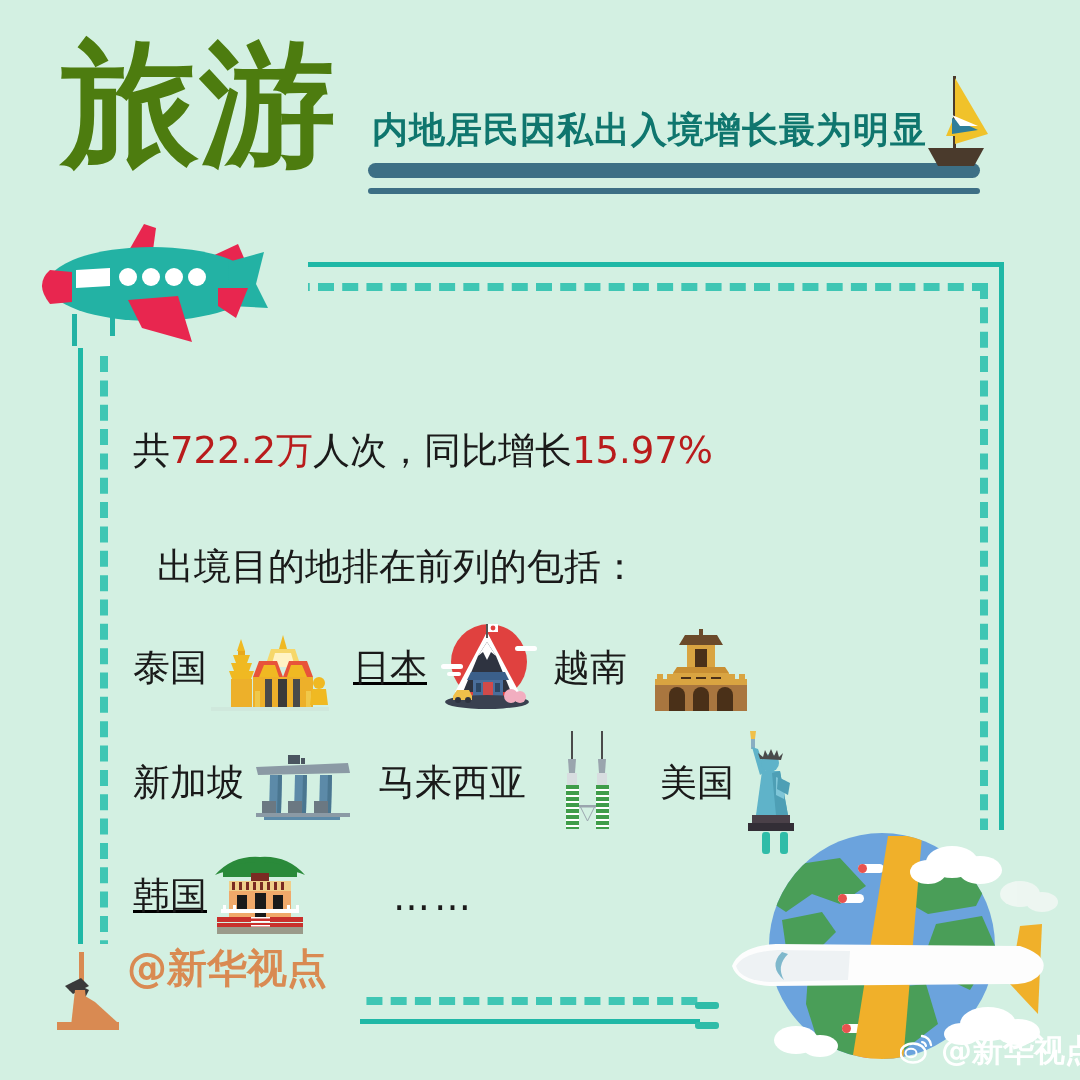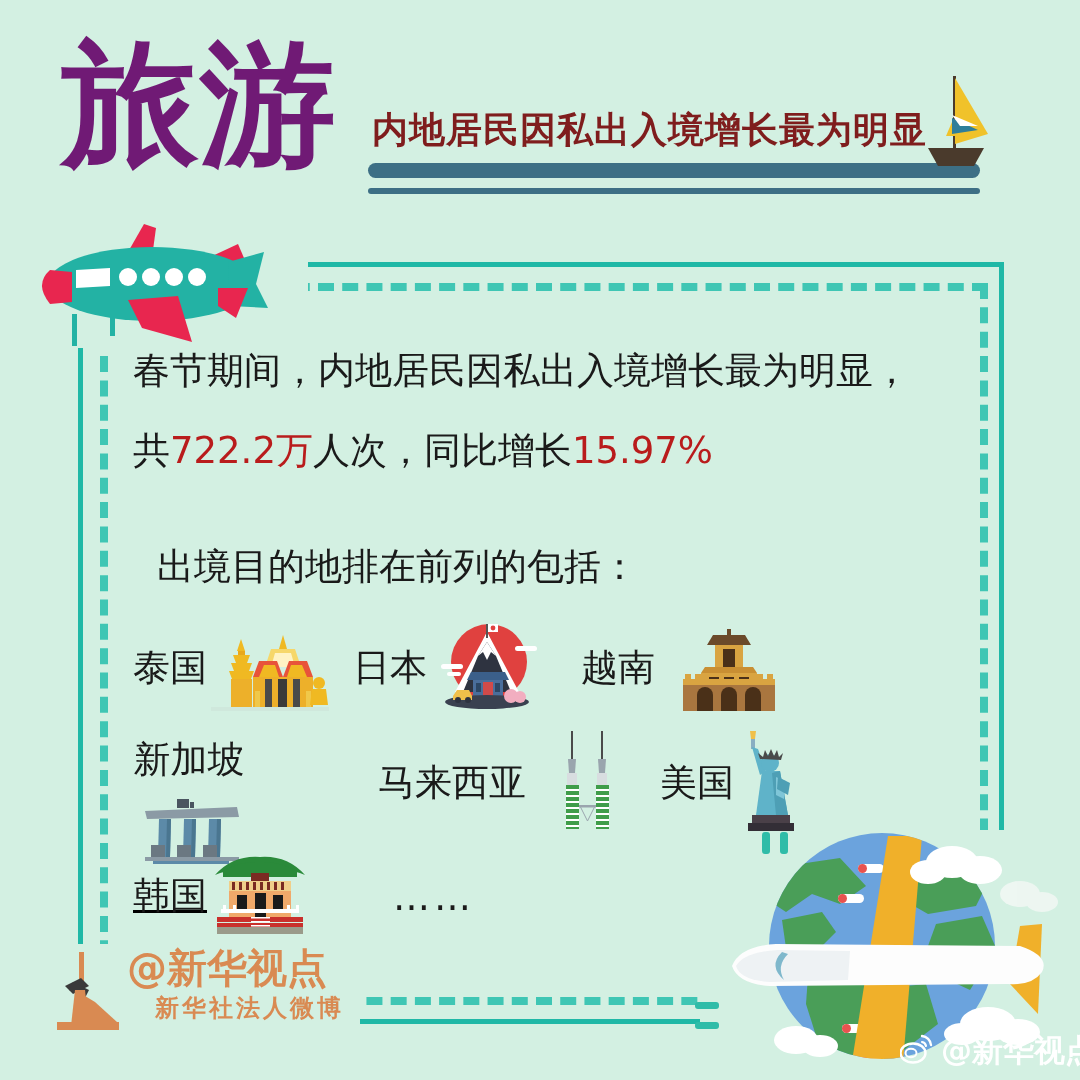--- a/index.html
+++ b/index.html
@@ -10,30 +10,30 @@
     overflow:hidden;
     position:relative;
   }
   #stage{position:absolute;left:0;top:0;width:1080px;height:1080px;}
 
   
   .title{
     position:absolute;left:62px;top:36px;
     font-size:136px;line-height:136px;
     font-weight:bold;
-    color:#701a75;
+    color:#4d7c0f;
     letter-spacing:2px;
     font-family:"DejaVu Sans","Liberation Sans",sans-serif;
     white-space:nowrap;
   }
   .subtitle{
     position:absolute;left:372px;top:110px;
     font-size:36px;line-height:40px;
     font-weight:bold;
-    color:#7f1d1d;
+    color:#0f766e;
     letter-spacing:1px;
     white-space:nowrap;
     font-family:"DejaVu Sans","Liberation Sans",sans-serif;
   }
   .rule-a{
     position:absolute;left:368px;top:163px;width:612px;height:15px;
     background:#3d6f85;border-radius:8px;
   }
   .rule-b{
     position:absolute;left:368px;top:188px;width:612px;height:6px;
@@ -175,21 +175,20 @@
       <circle cx="96" cy="55" r="9" fill="#ffffff"></circle>
       <circle cx="119" cy="55" r="9" fill="#ffffff"></circle>
       <circle cx="142" cy="55" r="9" fill="#ffffff"></circle>
       <circle cx="165" cy="55" r="9" fill="#ffffff"></circle>
 
       <rect x="40" y="92" width="5" height="32" fill="#23b2a4"></rect>
       <rect x="78" y="92" width="5" height="22" fill="#23b2a4"></rect>
     </svg>
   </div>
 
-  <div class="body-line l1">春节期间，内地居民因私出入境增长最为明显，</div>
   <div class="body-line l2"><span>共</span><span class="hl">722.2万</span><span>人次，同比增长</span><span class="hl">15.97%</span></div>
   <div class="body-line l3">出境目的地排在前列的包括：</div>
 
   <div class="dest-row r1">
 
     <div class="dest" style="left:0px;justify-content:center;">
       <span class="dest-label">泰国</span>
       <span class="dest-icon">
         <svg width="118" height="90" viewBox="0 0 118 90">
 
@@ -216,21 +215,21 @@
           <rect x="44" y="70" width="5" height="16" fill="#f0c84a"></rect>
           <rect x="95" y="70" width="5" height="16" fill="#f0c84a"></rect>
 
           <circle cx="108" cy="62" r="6" fill="#f0b922"></circle>
           <path d="M101 68 L115 68 L117 84 L99 84 Z" fill="#f0b922"></path>
           <rect x="0" y="86" width="118" height="4" fill="#cfe8dc"></rect>
         </svg>
       </span>
     </div>
 
-    <div class="dest" style="left:220px;">
+    <div class="dest" style="left:220px;text-decoration:underline;">
       <span class="dest-label">日本</span>
       <span class="dest-icon">
         <svg width="112" height="92" viewBox="0 0 112 92">
           <circle cx="58" cy="42" r="38" fill="#e0413f"></circle>
 
           <path d="M56 12 L88 72 L24 72 Z" fill="#ffffff"></path>
           <path d="M46 34 L56 12 L66 34 L61 30 L56 38 L51 30 Z" fill="#ffffff"></path>
           <path d="M47 36 L56 22 L65 36 L80 72 L32 72 Z" fill="#2e3340"></path>
           <path d="M47 36 L56 22 L65 36 L60 32 L56 40 L52 32 Z" fill="#ffffff"></path>
 
@@ -253,21 +252,21 @@
           <circle cx="80" cy="76" r="7" fill="#f2aec0"></circle>
           <circle cx="89" cy="77" r="6" fill="#f2aec0"></circle>
 
           <rect x="10" y="44" width="22" height="5" rx="2.5" fill="#ffffff"></rect>
           <rect x="16" y="52" width="14" height="4" rx="2" fill="#ffffff"></rect>
           <rect x="84" y="26" width="22" height="5" rx="2.5" fill="#ffffff"></rect>
         </svg>
       </span>
     </div>
 
-    <div class="dest" style="left:448px;gap:20px;">
+    <div class="dest" style="left:420px;gap:20px;">
       <span class="dest-label">越南</span>
       <span class="dest-icon">
         <svg width="100" height="94" viewBox="0 0 100 94">
 
           <path d="M34 16 L66 16 L72 26 L28 26 Z" fill="#6b4a2a"></path>
           <rect x="48" y="10" width="4" height="7" fill="#6b4a2a"></rect>
 
           <rect x="36" y="26" width="28" height="22" fill="#d9a441"></rect>
           <path d="M44 30 L56 30 L56 48 L44 48 Z" fill="#4a3018"></path>
 
@@ -288,21 +287,21 @@
           <path d="M42 76 a8 8 0 0 1 16 0 v16 h-16 z" fill="#4a3018"></path>
           <path d="M66 76 a8 8 0 0 1 16 0 v16 h-16 z" fill="#4a3018"></path>
         </svg>
       </span>
     </div>
 
   </div>
 
   <div class="dest-row r2">
 
-    <div class="dest" style="left:0px;flex-direction:column;">
+    <div class="dest" style="left:0px;">
       <span class="dest-label">新加坡</span>
       <span class="dest-icon">
         <svg width="108" height="80" viewBox="0 0 108 80">
 
           <path d="M8 26 L100 22 L102 32 L10 34 Z" fill="#8b9aa5"></path>
           <rect x="40" y="14" width="12" height="9" fill="#4a5560"></rect>
           <rect x="53" y="17" width="4" height="6" fill="#4a5560"></rect>
 
           <path d="M22 34 L34 34 L33 72 L21 72 Z" fill="#5c8aa8"></path>
           <path d="M47 34 L59 34 L58 72 L46 72 Z" fill="#5c8aa8"></path>
@@ -508,21 +507,20 @@
       <svg width="66" height="80" viewBox="0 0 66 80">
         <rect x="24" y="0" width="5" height="30" fill="#d98a52"></rect>
         <path d="M10 34 L26 26 L34 34 L18 42 Z" fill="#3a3a3a"></path>
         <path d="M18 30 L34 38 L30 46 L14 38 Z" fill="#3a3a3a"></path>
         <path d="M20 38 L30 38 L34 74 L16 74 Z" fill="#d98a52"></path>
         <path d="M30 44 L40 50 L62 70 L62 76 L30 76 Z" fill="#d98a52"></path>
         <path d="M2 70 L64 70 L64 78 L2 78 Z" fill="#d98a52"></path>
       </svg>
     </span>
     <span class="logo-main">@新华视点</span>
-    <span class="logo-sub">新华社法人微博</span>
   </div>
 
   <div class="wm">
     <span>
       <svg width="34" height="30" viewBox="0 0 34 30">
         <ellipse cx="13" cy="19" rx="12.5" ry="9.5" fill="none" stroke="#ffffff" stroke-width="2.4"></ellipse>
         <ellipse cx="11" cy="19" rx="5.5" ry="4.2" fill="none" stroke="#ffffff" stroke-width="2"></ellipse>
         <path d="M22 2 a10 10 0 0 1 9 9" fill="none" stroke="#ffffff" stroke-width="2.4" stroke-linecap="round"></path>
         <path d="M22 8 a5 5 0 0 1 4 4" fill="none" stroke="#ffffff" stroke-width="2.2" stroke-linecap="round"></path>
       </svg>

